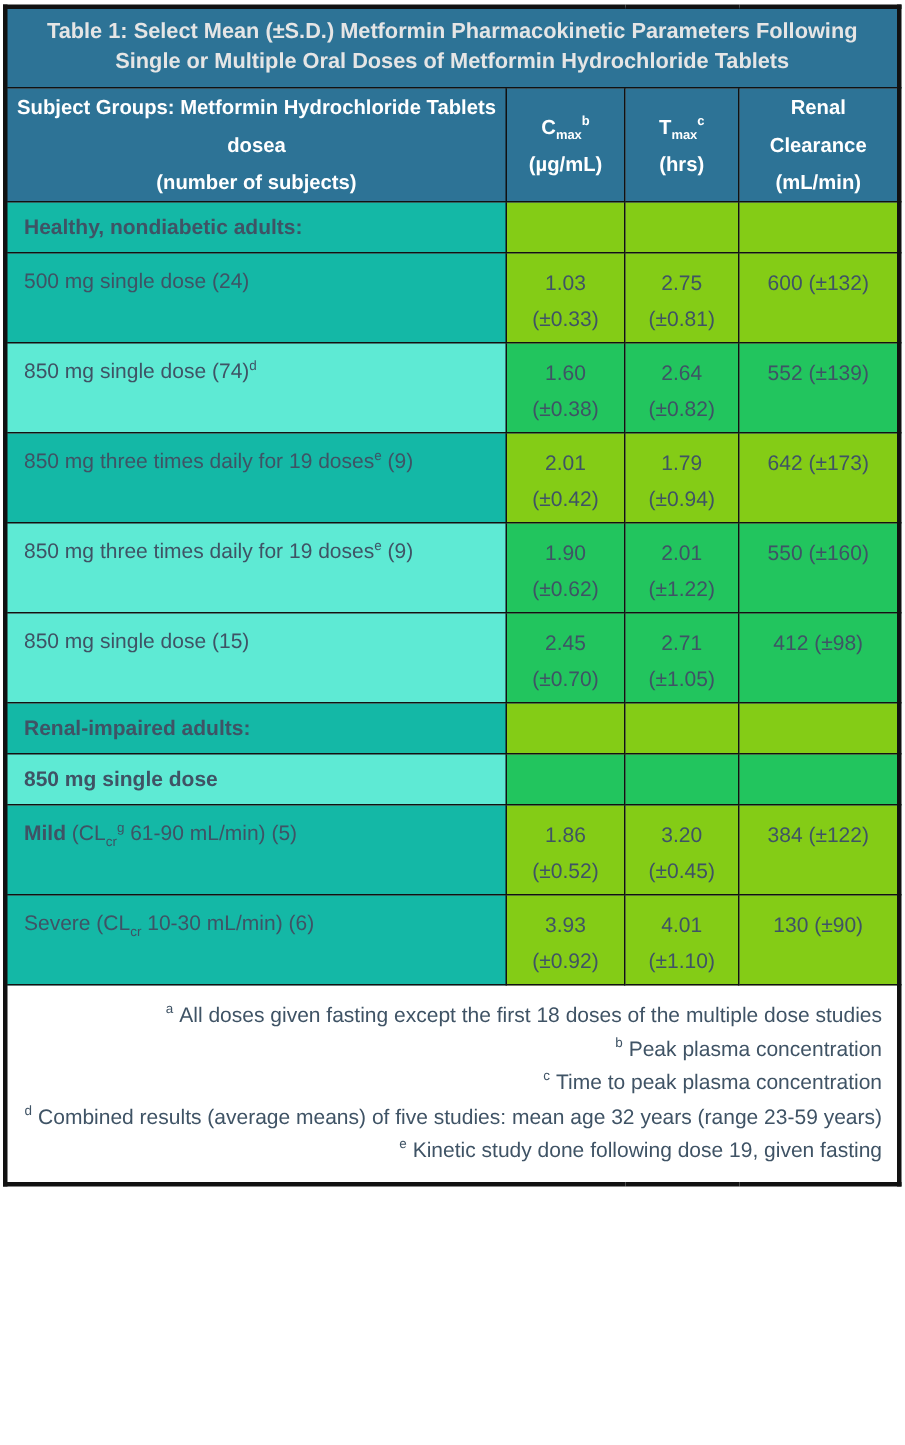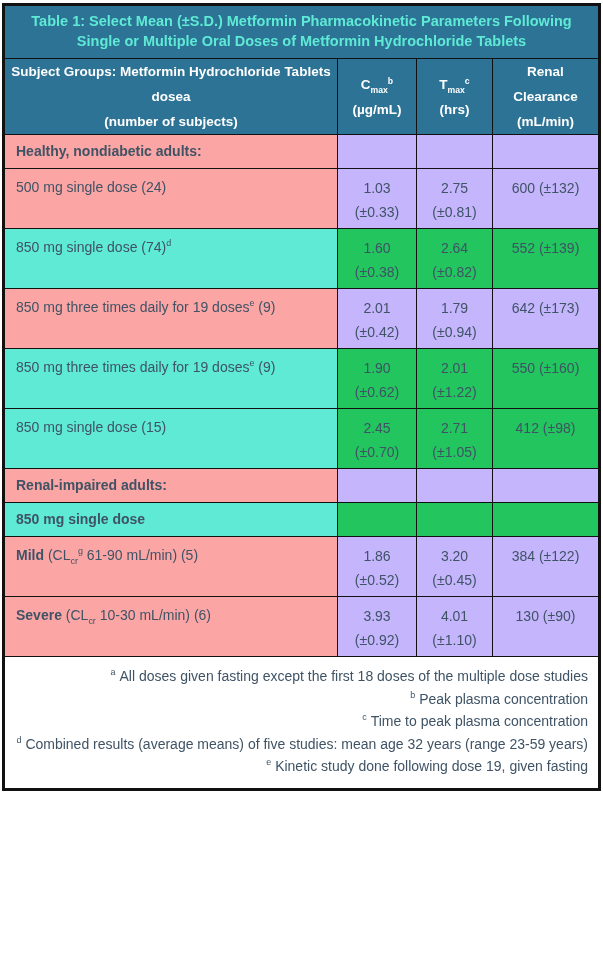--- a/index.html
+++ b/index.html
@@ -13,21 +13,21 @@
     border-collapse: collapse;
     table-layout: fixed;
     width: 599px;
     border: 3px solid #111111;
   }
   table.pk-table td { border: 1px solid #111111; }
 
   
   .title-cell {
     background: #2d7396;
-    color: #5eead4;
+    color: #e5e5e5;
     font-weight: bold;
     text-align: center;
     font-size: 14.5px;
     line-height: 20px;
     padding: 5px 12px 7px;
     height: 38px;
     vertical-align: middle;
     border-bottom: 2px solid #111111;
   }
 
@@ -49,36 +49,36 @@
   tr.section-row { height: 34px; }
   tr.shaded td { background: #dfeef8; }
 
   .label-cell {
     text-align: left;
     vertical-align: top;
     padding: 7px 10px 5px 11px;
     font-size: 14px;
     line-height: 23px;
     color: #3f5365;
-    background: #fca5a5;
+    background: #14b8a6;
   }
   tr.shaded .label-cell { background: #5eead4; }
   tr.section-row .label-cell {
     font-weight: bold;
     vertical-align: middle;
     padding: 4px 10px 5px 11px;
   }
   .value-cell {
     text-align: center;
     vertical-align: top;
     padding: 7px 3px 4px;
     font-size: 14px;
     line-height: 24px;
     color: #3f5365;
-    background: #c4b5fd;
+    background: #84cc16;
   }
   tr.shaded .value-cell { background: #22c55e; }
 
   
   .footnotes-cell {
     padding: 8px 10px 10px 11px;
     background: #ffffff;
     vertical-align: top;
   }
   .footnote {
@@ -225,21 +225,21 @@
           </td>
           <td class="value-cell">
             <div>3.20</div>
             <div>(±0.45)</div>
           </td>
           <td class="value-cell">
             <div>384 (±122)</div>
           </td>
         </tr>
         <tr class="data-row">
-          <td class="label-cell"><span style="font-weight: bold;">Severe</span><span> (CL</span><sub>cr</sub><span> 10-30 mL/min) (6)</span></td>
+          <td class="label-cell"><span style="font-weight: normal;">Severe</span><span> (CL</span><sub>cr</sub><span> 10-30 mL/min) (6)</span></td>
           <td class="value-cell">
             <div>3.93</div>
             <div>(±0.92)</div>
           </td>
           <td class="value-cell">
             <div>4.01</div>
             <div>(±1.10)</div>
           </td>
           <td class="value-cell">
             <div>130 (±90)</div>

